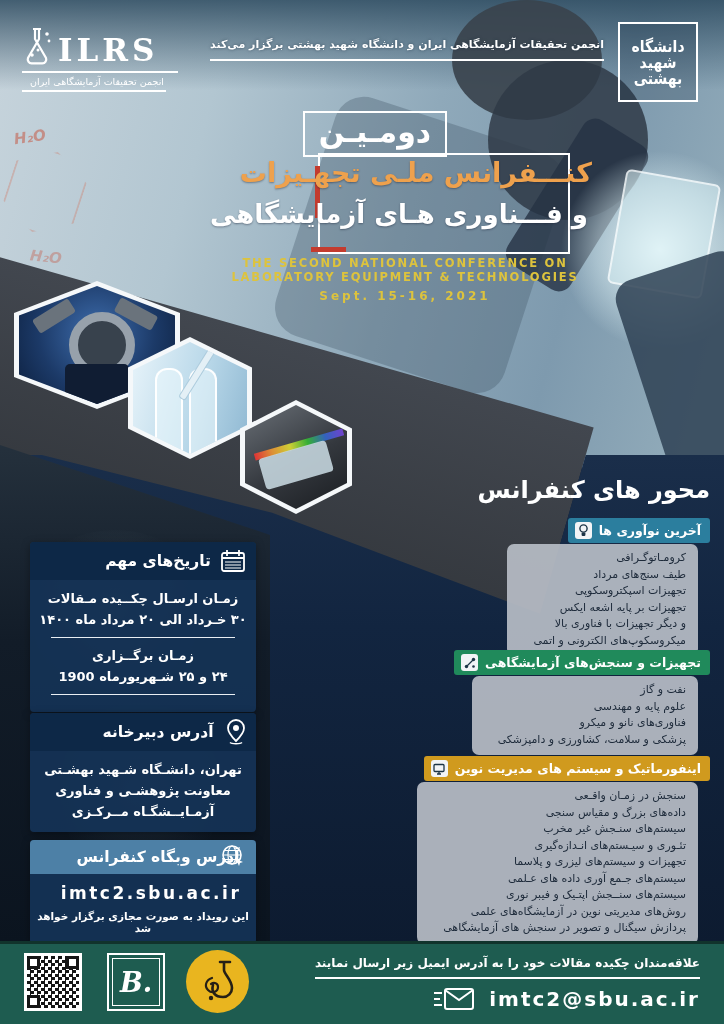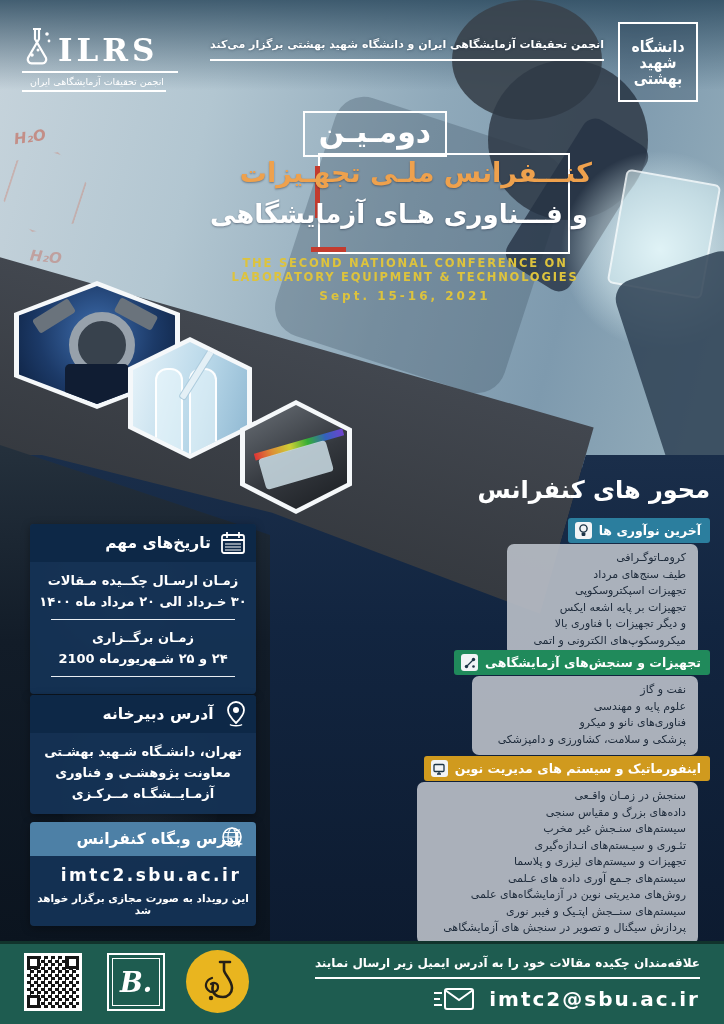--- a/index.html
+++ b/index.html
@@ -82,21 +82,21 @@
   .tube{top:26px;width:24px;height:86px;border:2px solid rgba(255,255,255,.95);border-radius:12px 12px 4px 4px;background:rgba(236,249,253,.55);}
   .tube.t1{left:22px;} .tube.t2{left:56px;}
   .pip{left:62px;top:-4px;width:6px;height:64px;background:#e4f0f6;border:1px solid rgba(160,195,215,.8);transform:rotate(32deg);border-radius:3px;}
   #hex3{left:240px;top:400px;width:112px;height:114px;}
   #hex3 .hexin{background:linear-gradient(150deg,#6a7077 0%,#34383e 55%,#1a1d21 100%);}
   .prism{left:16px;top:44px;width:70px;height:32px;background:rgba(205,222,230,.85);transform:rotate(-16deg);border-radius:4px;}
   .rainbow{left:8px;top:36px;width:92px;height:7px;transform:rotate(-16deg);opacity:.9;
     background:linear-gradient(90deg,#e33,#e93,#dd3,#3b3,#36c,#74d);filter:blur(.5px);}
 
   
-  .ibox{left:30px;width:226px;background:rgba(20,51,86,.93);border-radius:4px;color:#fff;box-shadow:0 2px 8px rgba(0,0,0,.35);}
+  .ibox{left:30px;width:226px;background:rgba(20,51,86,.93);border-radius:4px;color:#fff;box-shadow:0 2px 8px rgba(0,0,0,.35);margin-top:18px;}
   .ibox .ihead{position:relative;background:rgba(13,40,71,.95);border-radius:4px 4px 0 0;height:38px;
     display:flex;align-items:center;justify-content:center;}
   .ibox .ihead .ttl{direction:rtl;font-weight:bold;font-size:15.5px;padding-left:30px;}
   .ibox .ihead svg{position:absolute;right:10px;top:50%;transform:translateY(-50%);}
   .ibox .ibody{direction:rtl;text-align:center;font-weight:bold;padding:8px 8px 10px 8px;}
   .ibox .ln{font-size:13px;line-height:21px;}
   .ibox hr{border:none;border-top:1.5px solid #e9eef3;width:88%;margin:7px auto;}
   #boxdates{top:524px;}
   #boxsec{top:695px;}
   #boxweb{top:822px;}
@@ -228,21 +228,21 @@
         <path d="M7 1v6 M19 1v6 M2 9h22" stroke="#fff" stroke-width="1.8"></path>
         <path d="M5 13h16 M5 16h16 M5 19h16" stroke="#fff" stroke-width="1.2"></path>
       </svg>
       <div class="ttl">تاریخ‌های مهم</div>
     </div>
     <div class="ibody">
       <div class="ln">زمـان ارسـال چکــیده مـقالات</div>
       <div class="ln">۳۰ خـرداد الی ۲۰ مرداد ماه ۱۴۰۰</div>
       <hr>
       <div class="ln">زمـان برگــزاری</div>
-      <div class="ln">۲۴ و ۲۵ شـهریورماه 2100</div>
+      <div class="ln">۲۴ و ۲۵ شـهریورماه 1900</div>
       <hr>
     </div>
   </div>
 
   <div id="boxsec" class="ibox abs">
     <div class="ihead">
       <svg width="20" height="27" viewBox="0 0 20 27">
         <path d="M10 1.5a8 8 0 0 1 8 8c0 5-5.5 10.5-8 13-2.5-2.5-8-8-8-13a8 8 0 0 1 8-8z" fill="none" stroke="#fff" stroke-width="1.8"></path>
         <circle cx="10" cy="9.5" r="3" fill="#fff"></circle>
         <path d="M4 24c1.5 1.6 10.5 1.6 12 0" stroke="#fff" stroke-width="1.4" fill="none"></path>
@@ -327,22 +327,22 @@
       <span class="ttxt">اینفورماتیک و سیستم های مدیریت نوین</span>
     </div>
     <div class="tbody">
         <ul>
       <li>سنجش در زمـان واقـعی</li>
       <li>داده‌های بزرگ و مقیاس سنجی</li>
       <li>سیستم‌های سنـجش غیر مخرب</li>
       <li>تئـوری و سیـستم‌های انـدازه‌گیری</li>
       <li>تجهیزات و سیستم‌های لیزری و پلاسما</li>
       <li>سیستم‌های جـمع آوری داده های عـلمی</li>
+      <li>سیستم‌های سنــجش اپتـیک و فیبر نوری</li>
       <li>روش‌های مدیریتی نوین در آزمایشگاه‌های علمی</li>
-      <li>سیستم‌های سنــجش اپتـیک و فیبر نوری</li>
       <li>پردازش سیگنال و تصویر در سنجش های آزمایشگاهی</li>
     </ul>
       </div>
   </div>
 
   <div id="footer" class="abs"></div>
   <div id="qr" class="abs">
     <div class="pat">
       <div class="f a"></div>
       <div class="f b"></div>

